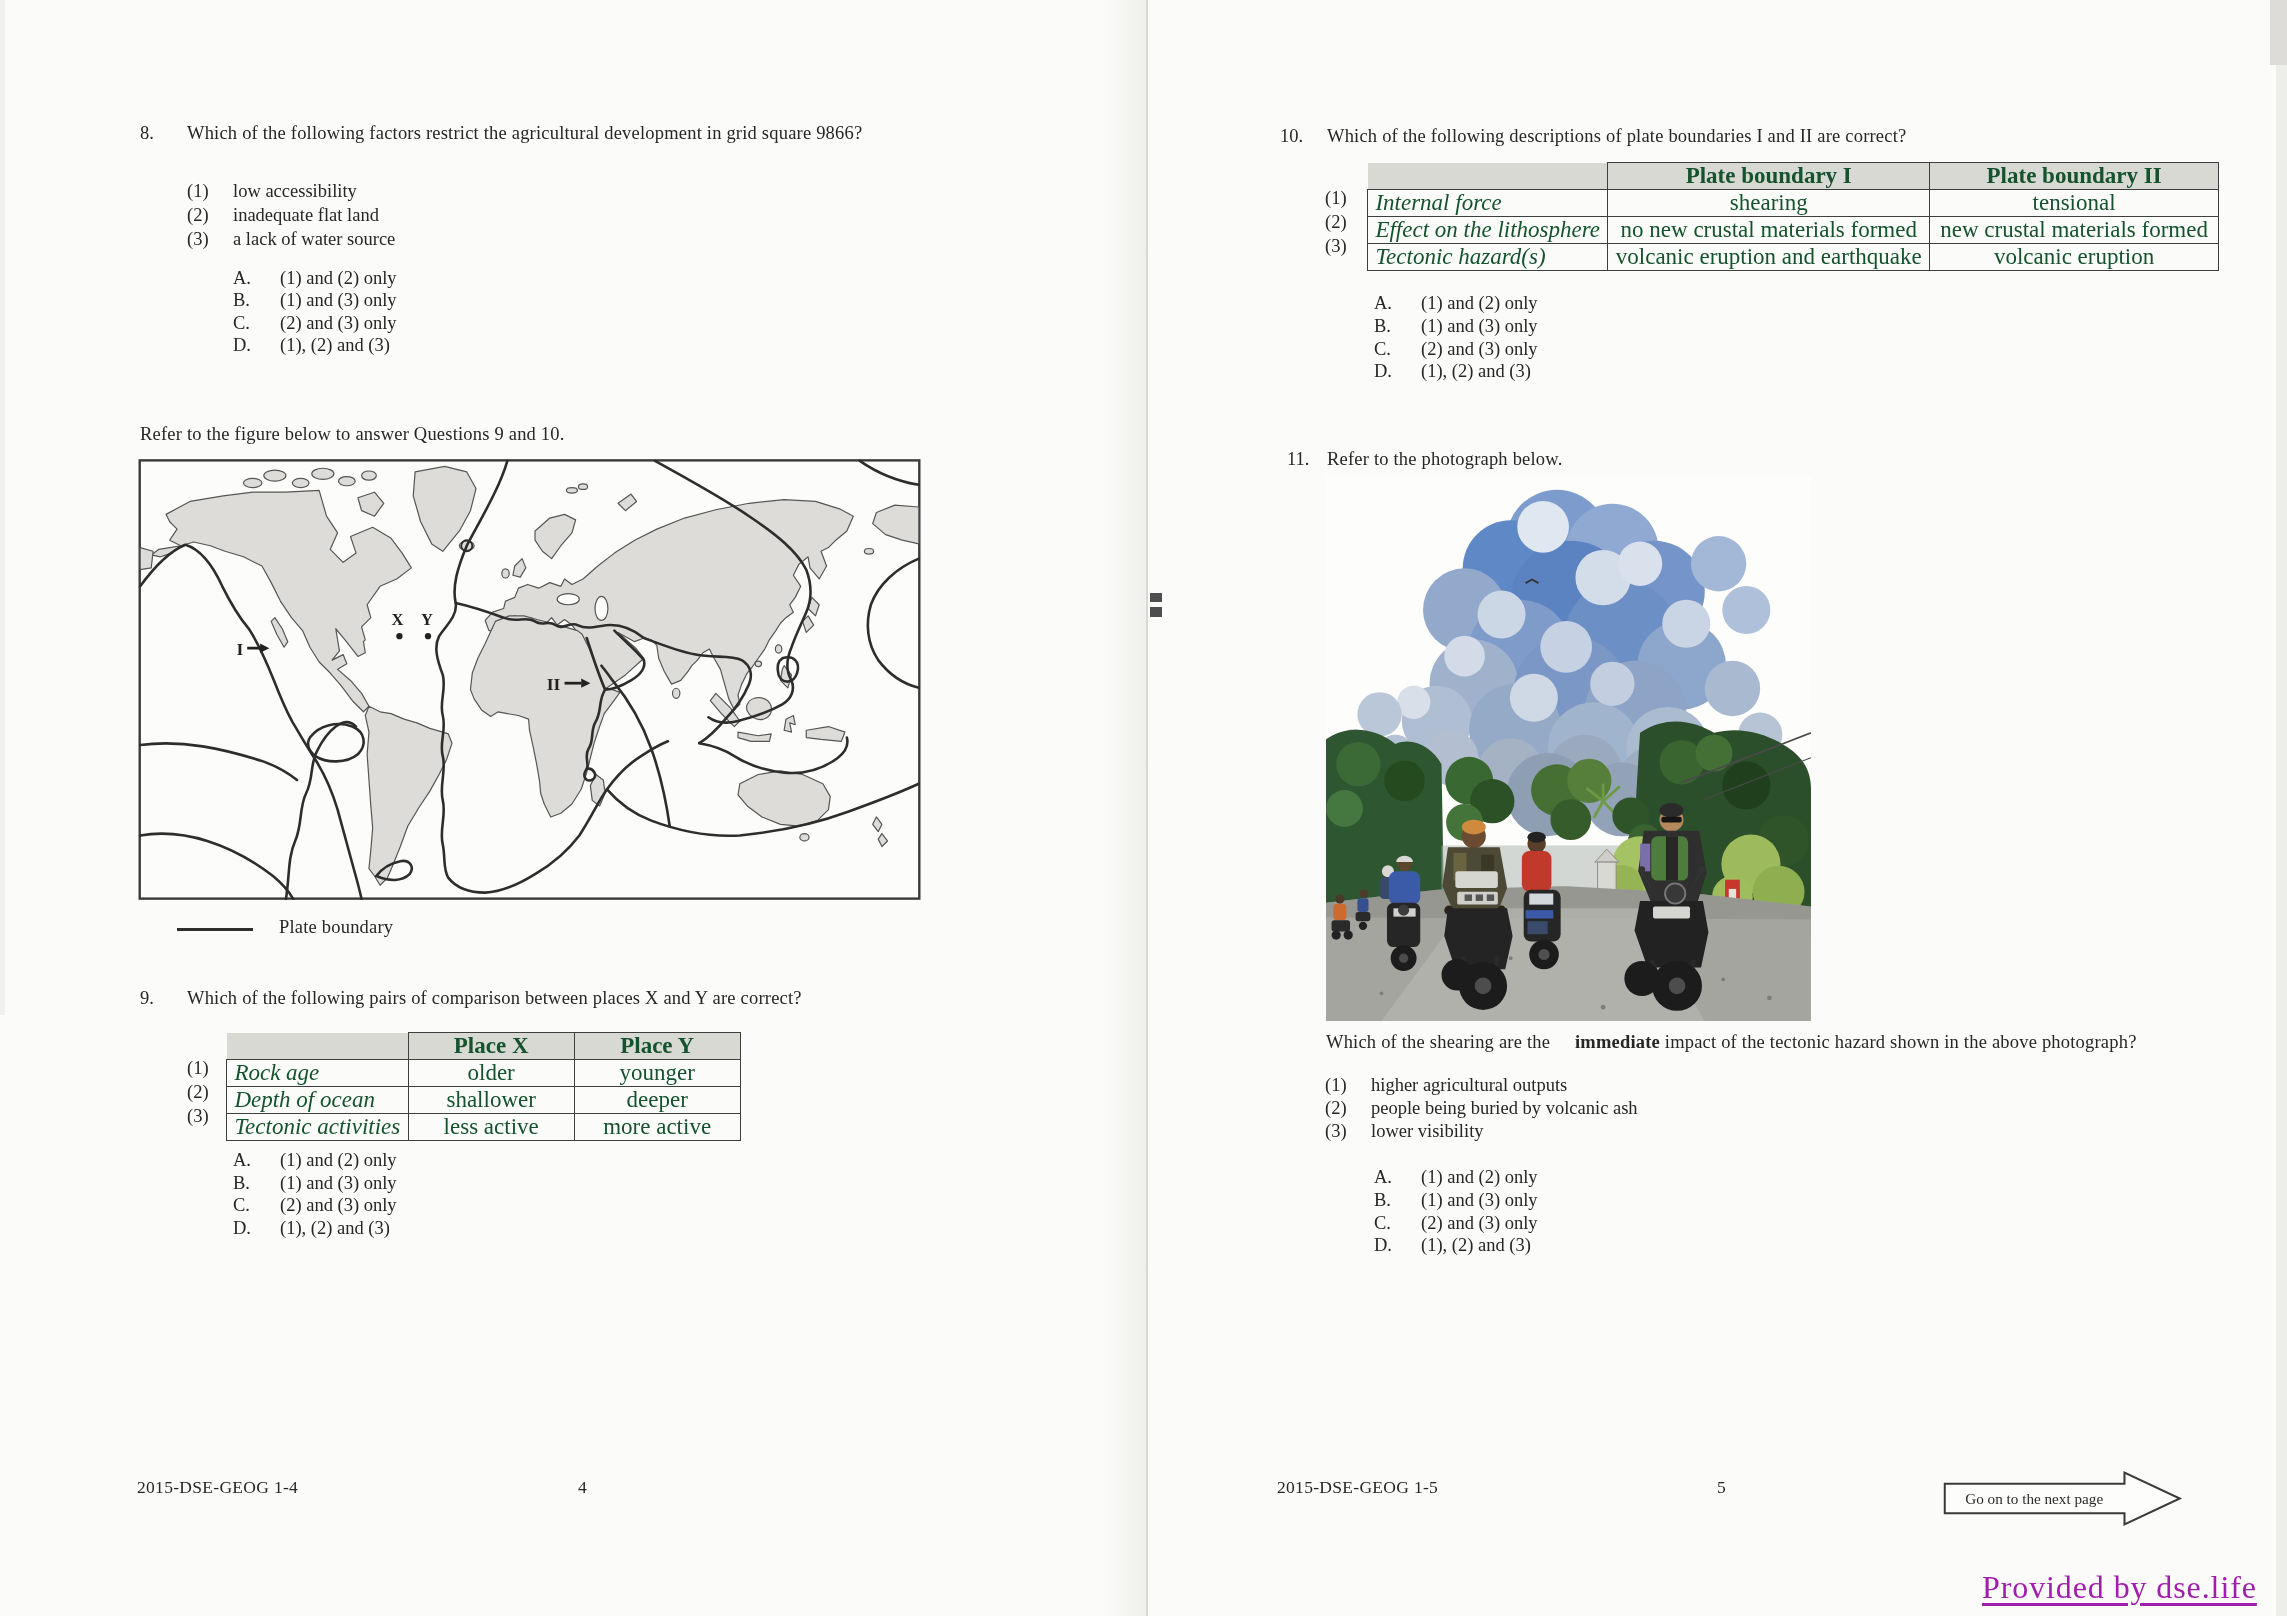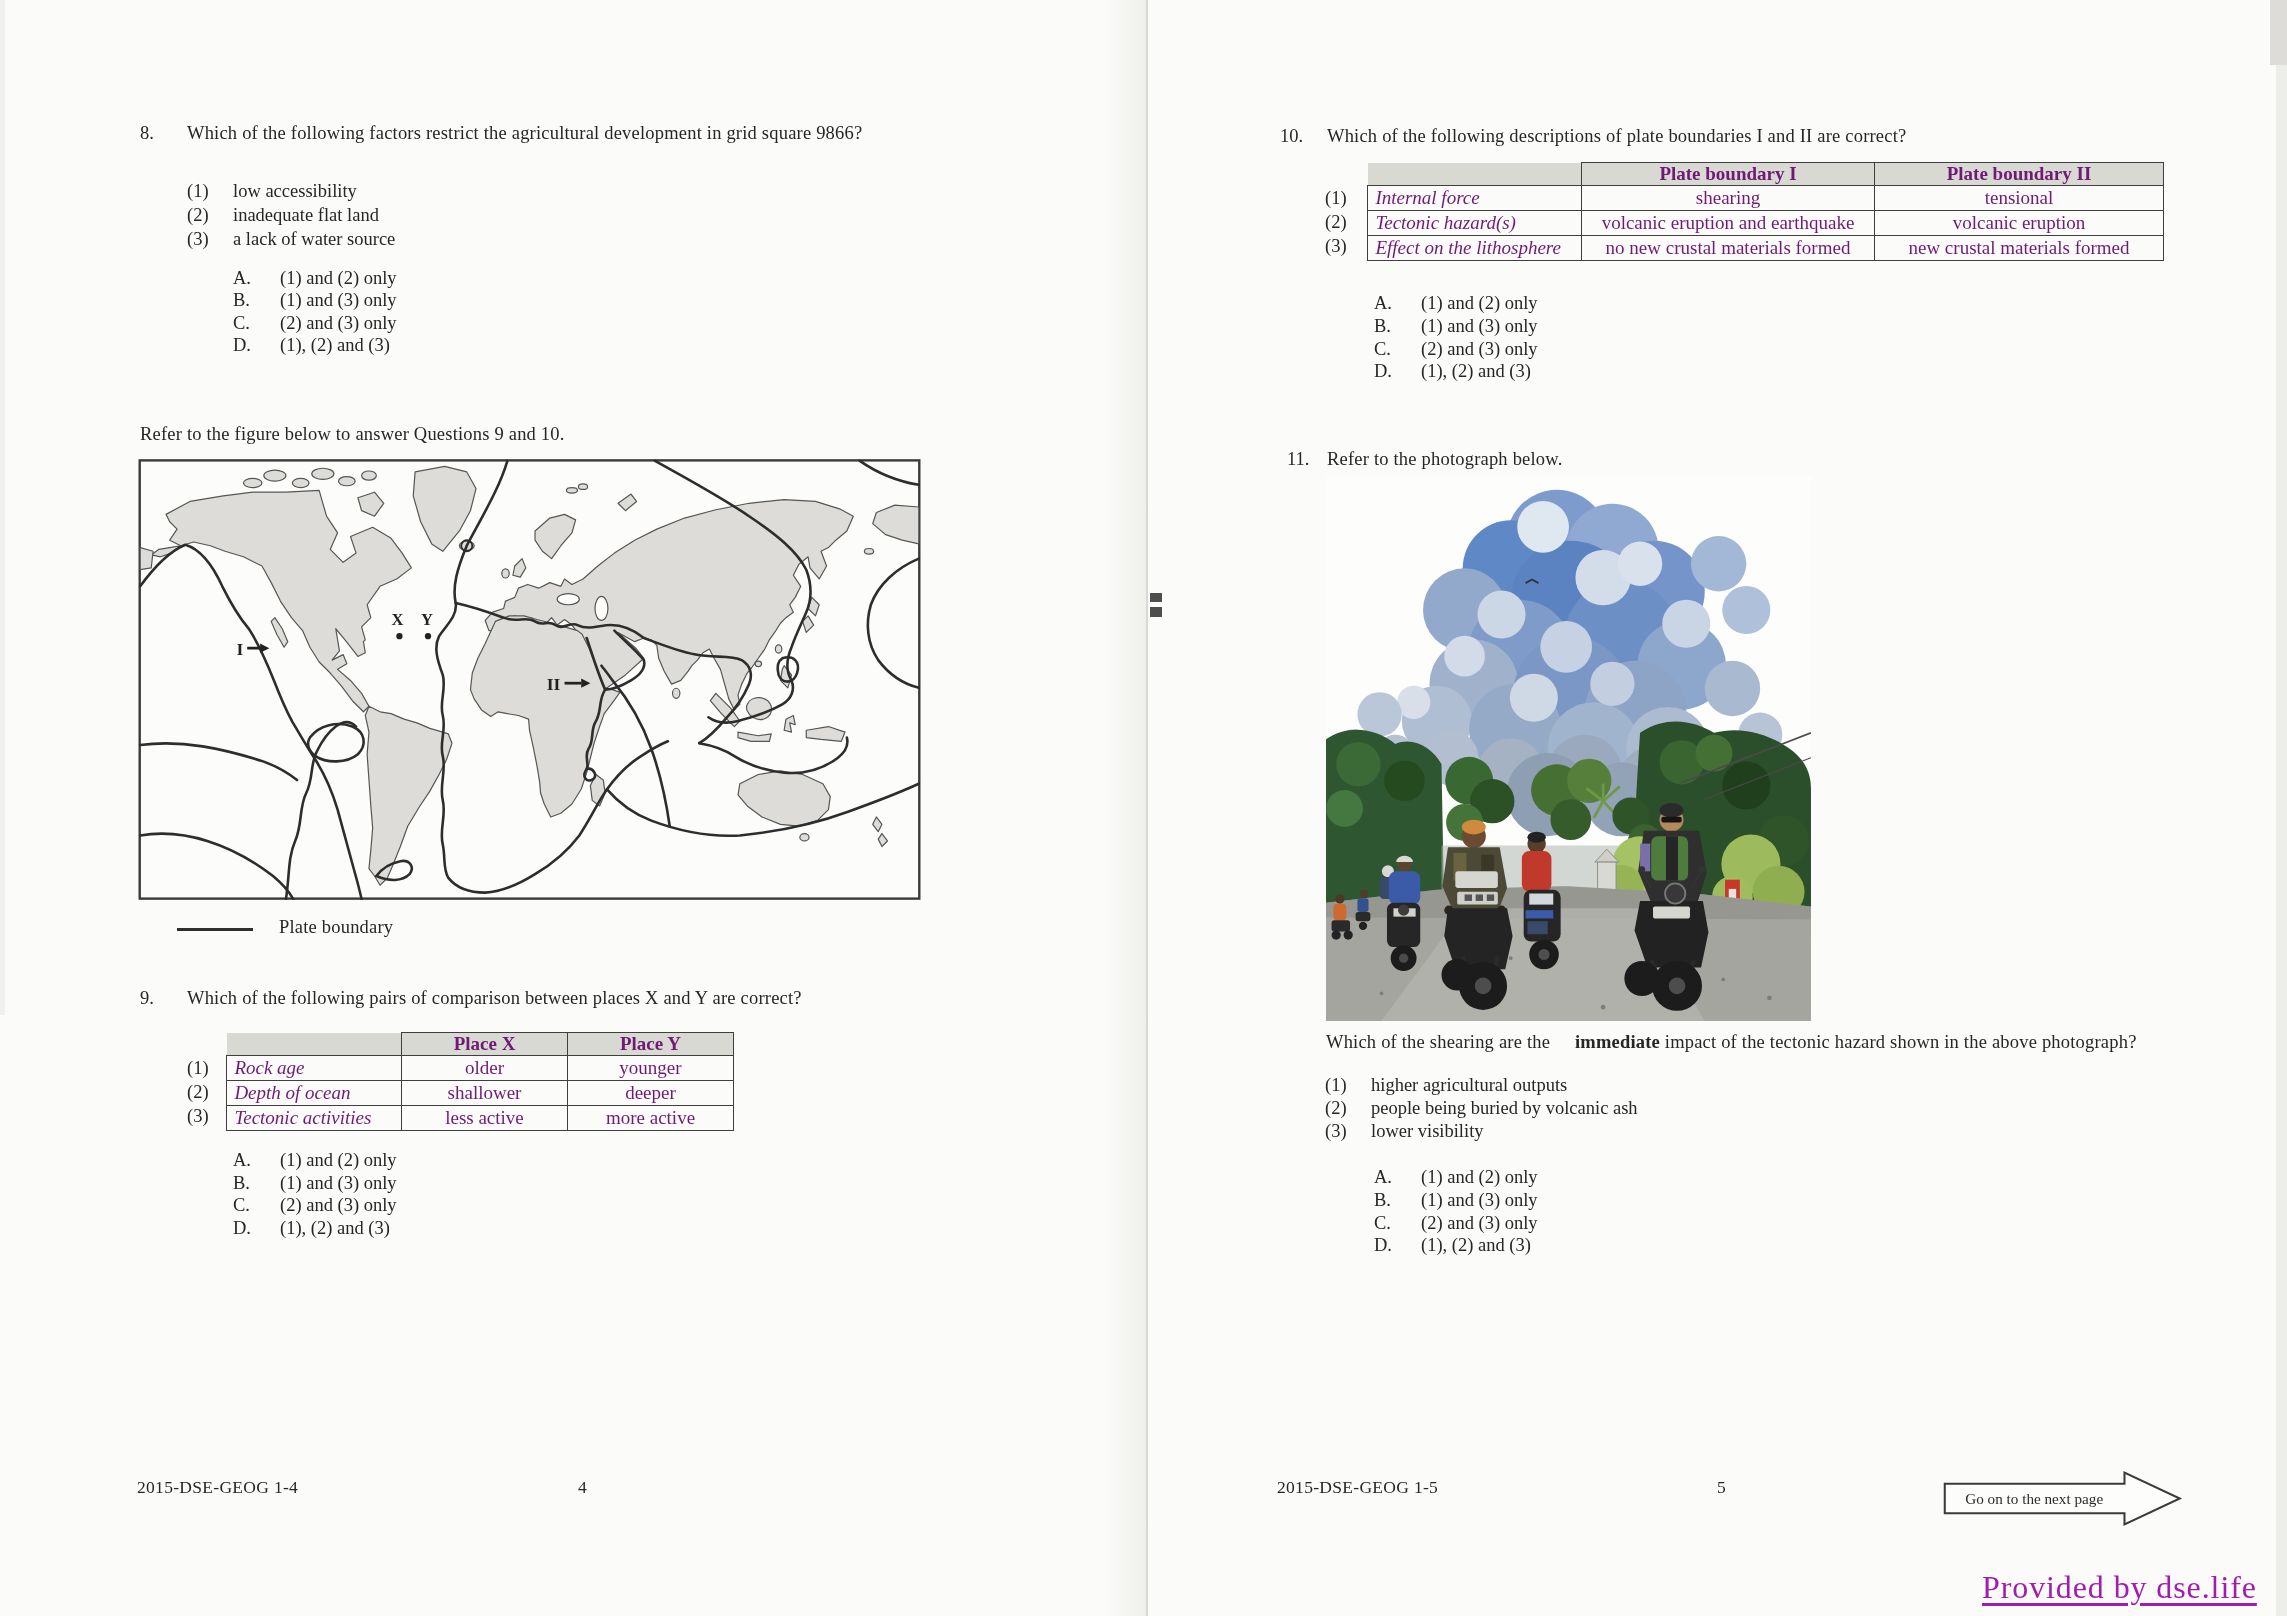--- a/index.html
+++ b/index.html
@@ -10,21 +10,21 @@
     color:#262626;
   }
   .abs{position:absolute;}
   .qnum{font-size:18.5px;}
   .qtext{font-size:18.5px;letter-spacing:0.2px;white-space:nowrap;}
   .inum{font-size:18.5px;}
   .itext{font-size:18.5px;}
   .olet{font-size:18.5px;}
   .otext{font-size:18.5px;}
   .footer{font-size:17.5px;letter-spacing:0.3px;}
-  .qtable{position:absolute;border-collapse:collapse;font-size:19px;color:#701a75;table-layout:fixed;}
+  .qtable{position:absolute;border-collapse:collapse;font-size:23px;color:#14532d;table-layout:fixed;}
   .qtable td{border:1.5px solid #3e3e3e;height:24px;padding:0 7.4px;overflow:hidden;white-space:nowrap;}
   .qtable tr.hrow td{height:22px;background:#d9d9d4;font-weight:bold;text-align:center;}
   .qtable td.blank{border:none;background:transparent;}
   .qtable td.lcell{font-style:italic;}
   .qtable td.vcell{text-align:center;margin-top:20px;}
   .legendline{height:2.8px;background:#2e2e2e;}
   .watermark{
     font-size:32px;color:#a21caf;text-decoration:underline;
     text-underline-offset:4.6px;letter-spacing:0.9px;
   }
@@ -233,28 +233,28 @@
       <td class="blank"></td>
       <td>Plate boundary I</td>
       <td>Plate boundary II</td>
     </tr>
     <tr>
       <td class="lcell">Internal force</td>
       <td class="vcell">shearing</td>
       <td class="vcell">tensional</td>
     </tr>
     <tr>
+      <td class="lcell">Effect on the lithosphere</td>
+      <td class="vcell">no new crustal materials formed</td>
+      <td class="vcell">new crustal materials formed</td>
+    </tr>
+    <tr>
       <td class="lcell">Tectonic hazard(s)</td>
       <td class="vcell">volcanic eruption and earthquake</td>
       <td class="vcell">volcanic eruption</td>
-    </tr>
-    <tr>
-      <td class="lcell">Effect on the lithosphere</td>
-      <td class="vcell">no new crustal materials formed</td>
-      <td class="vcell">new crustal materials formed</td>
     </tr>
   </tbody>
     </table>
 
   <div class="abs olet" style="left:1374px;top:293px;">A.</div>
   <div class="abs otext" style="left:1421px;top:293px;">(1) and (2) only</div>
   <div class="abs olet" style="left:1374px;top:316px;">B.</div>
   <div class="abs otext" style="left:1421px;top:316px;">(1) and (3) only</div>
   <div class="abs olet" style="left:1374px;top:339px;">C.</div>
   <div class="abs otext" style="left:1421px;top:339px;">(2) and (3) only</div>

